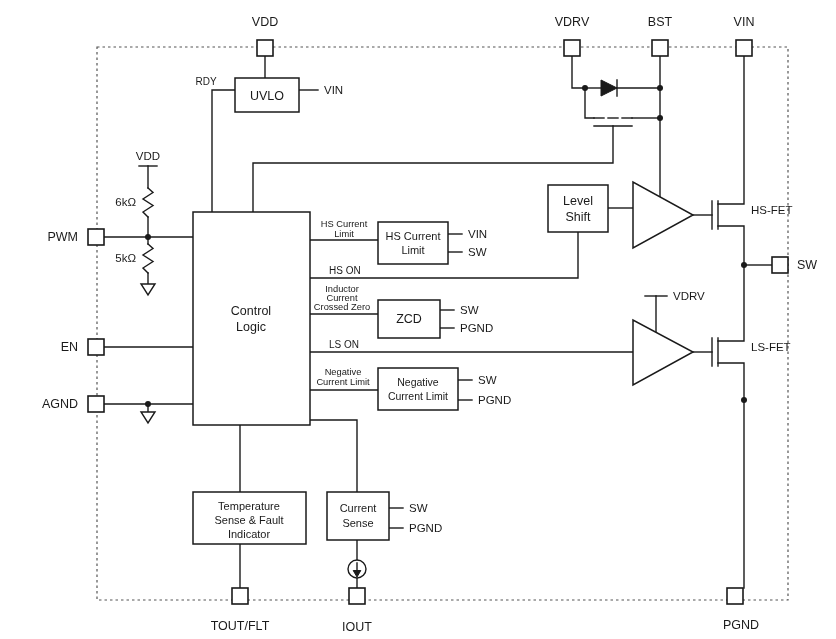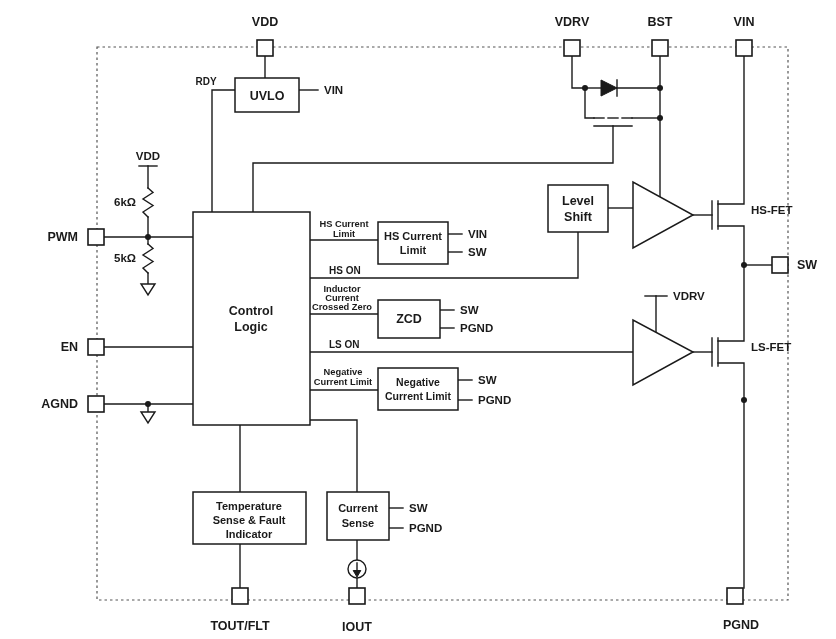--- a/index.html
+++ b/index.html
@@ -1,17 +1,17 @@
 <!DOCTYPE html>
 <html><head>
 <meta charset="utf-8">
 <style>
   html,body{margin:0;padding:0;background:#ffffff;}
   body{font-family:"Liberation Sans",sans-serif;}
-  #stage{width:836px;height:639px;position:relative;background:#fff;font-weight:bold;}
+  #stage{width:836px;height:639px;position:relative;background:#fff;}
   svg{display:block;}
   .dashed{fill:none;stroke:#555;stroke-width:1.2;stroke-dasharray:2.5 3;}
   .w{fill:none;stroke:#1a1a1a;stroke-width:1.4;stroke-linecap:square;}
   .block{fill:#ffffff;stroke:#1a1a1a;stroke-width:1.5;}
   .pin{fill:#ffffff;stroke:#1a1a1a;stroke-width:1.6;}
   .dot{fill:#1a1a1a;stroke:none;}
   .tri{fill:#ffffff;stroke:#1a1a1a;stroke-width:1.5;stroke-linejoin:miter;}
   .solid{fill:#1a1a1a;stroke:#1a1a1a;stroke-width:1;}
   .gnd{fill:#ffffff;stroke:#1a1a1a;stroke-width:1.4;}
   text{fill:#1a1a1a;}

